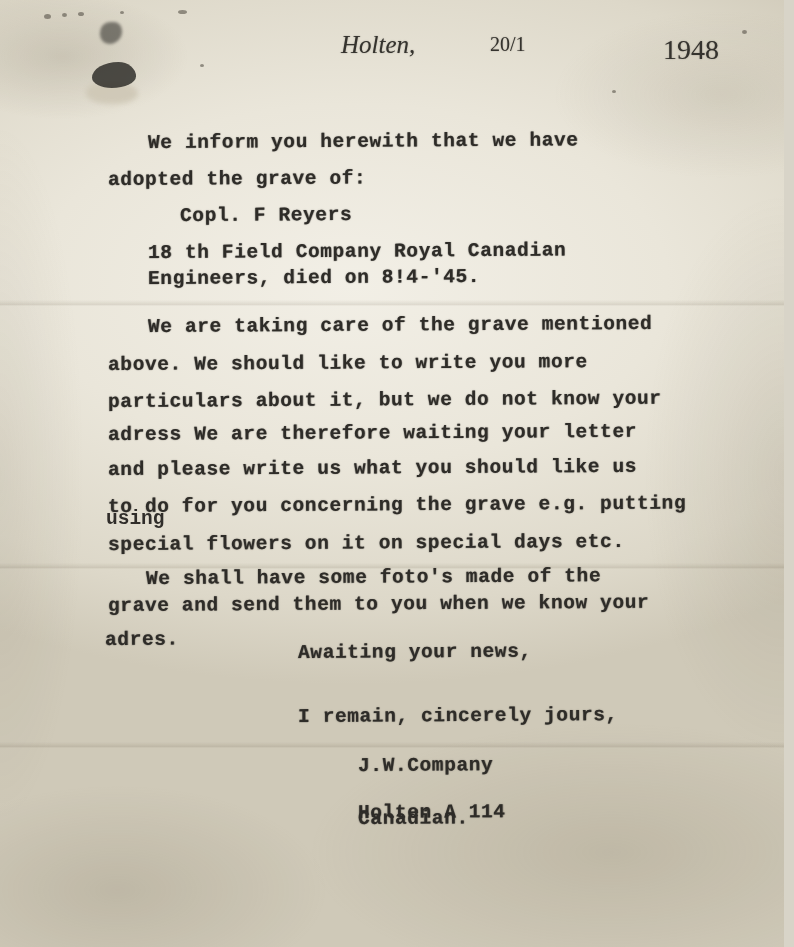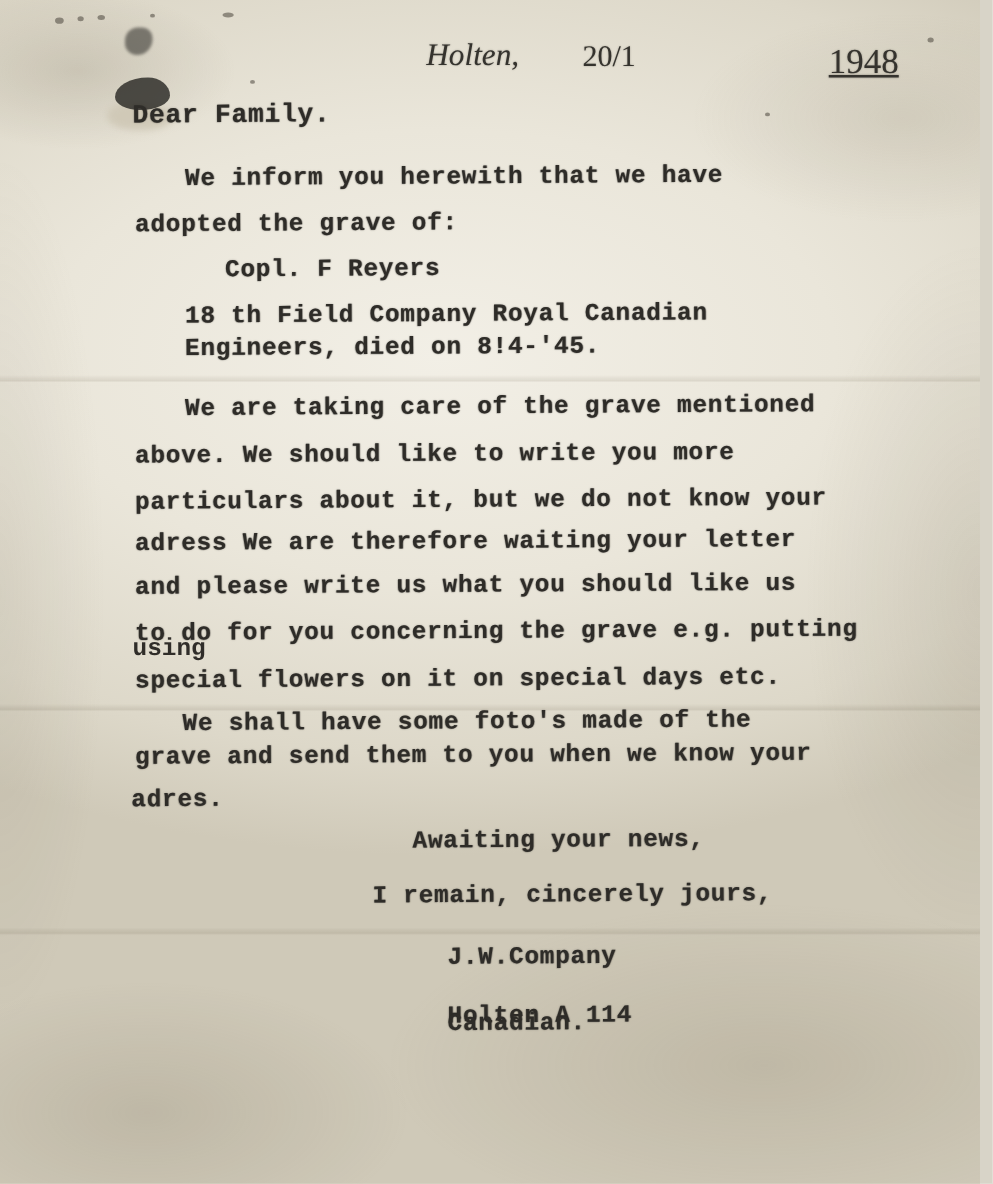--- a/index.html
+++ b/index.html
@@ -143,25 +143,24 @@
   <div class="speck" style="left:62px;  top:13px;  width:5px;  height:4px;"></div>
   <div class="speck" style="left:78px;  top:12px;  width:6px;  height:4px;"></div>
   <div class="speck" style="left:120px; top:11px;  width:4px;  height:3px;"></div>
   <div class="speck" style="left:178px; top:10px;  width:9px;  height:4px;"></div>
   <div class="speck" style="left:742px; top:30px;  width:5px;  height:4px;"></div>
   <div class="speck" style="left:200px; top:64px;  width:4px;  height:3px;"></div>
   <div class="speck" style="left:612px; top:90px;  width:4px;  height:3px;"></div>
 
   <div class="hand" style="left:341px; top:32px; font-size:25px;">Holten,</div>
 
-  <div class="hand" style="left:466px; top:34px; font-size:24px; font-style:normal;">20/1</div>
+  <div class="hand" style="left:490px; top:34px; font-size:20px; font-style:normal;">20/1</div>
 
-  <div class="hand" style="left:663px; top:36px; font-size:28px; font-style:normal;text-decoration:underline;">1948</div>
+  <div class="hand" style="left:663px; top:36px; font-size:28px; font-style:normal;">1948</div>
 
-  <div class="typed rot-1" style="left:106px; top:83px; font-size:21px;">Dear Family.</div>
 
   <div class="typed rot-1" style="left:148px; top:134px;">We inform you herewith that we have</div>
   <div class="typed rot-1" style="left:108px; top:171px;">adopted the grave of:</div>
 
   <div class="typed rot-1" style="left:148px; top:207px;margin-left:32px;">Copl. F Reyers</div>
   <div class="typed rot-1" style="left:148px; top:244px;">18 th Field Company Royal Canadian</div>
   <div class="typed rot-1" style="left:148px; top:270px;">Engineers, died on 8!4-'45.</div>
 
   <div class="typed rot-1" style="left:148px; top:318px;">We are taking care of the grave mentioned</div>
   <div class="typed rot-1" style="left:108px; top:356px;">above. We should like to write you more</div>
@@ -171,20 +170,20 @@
 
   <div class="overstrike" style="left:106px; top:498px;">using</div>
   <div class="typed rot-1" style="left:108px; top:498px;">to do for you concerning the grave e.g. putting</div>
 
   <div class="typed rot-1" style="left:108px; top:536px;">special flowers on it on special days etc.</div>
 
   <div class="typed rot-1" style="left:146px; top:570px;">We shall have some foto's made of the</div>
   <div class="typed rot-1" style="left:108px; top:597px;">grave and send them to you when we know your</div>
   <div class="typed rot-1" style="left:105px; top:631px;">adres.</div>
 
-  <div class="typed rot-1" style="left:298px; top:664px;margin-left:32px;">Awaiting your news,</div>
+  <div class="typed rot-1" style="left:298px; top:644px;">Awaiting your news,</div>
   <div class="typed rot-1" style="left:298px; top:708px;">I remain, cincerely jours,</div>
 
   <div class="typed rot-1" style="left:358px; top:757px;">J.W.Company</div>
   <div class="typed rot-1" style="left:358px; top:804px;">Holten A 114</div>
   <div class="typed rot-1" style="left:358px; top:810px;">Canadian.</div>
 
 </div>
 
 </body></html>

